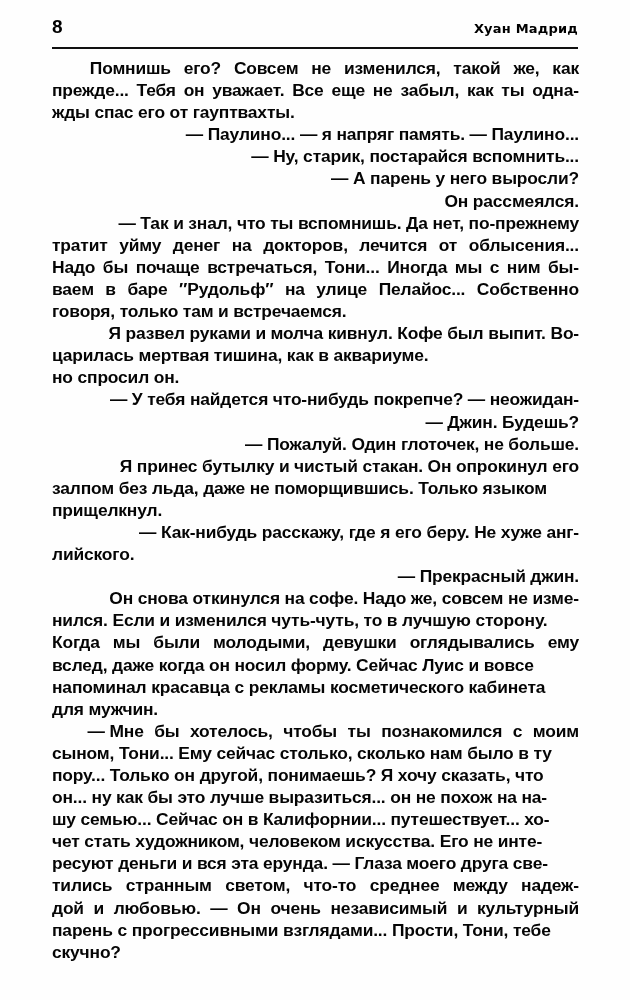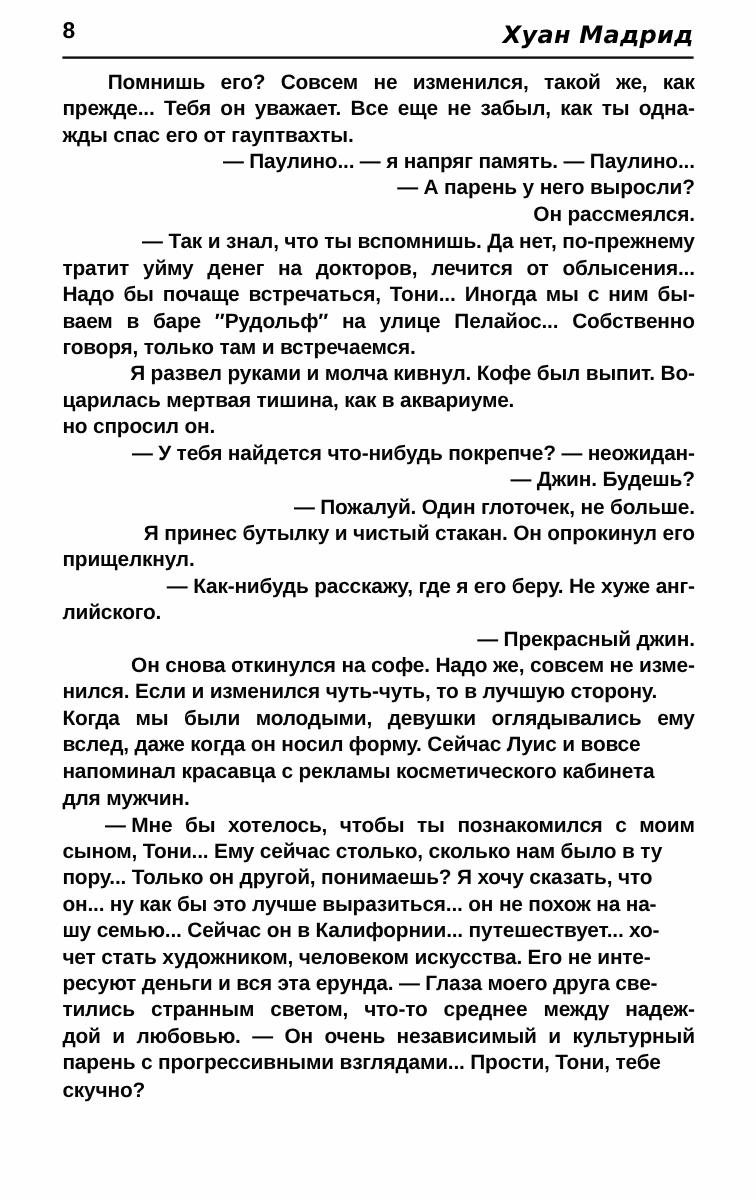--- a/index.html
+++ b/index.html
@@ -38,23 +38,22 @@
     top: 0;
     font-size: 19px;
     font-weight: bold;
     letter-spacing: 0px;
     line-height: 22px;
   }
   .head-author {
     position: absolute;
     right: 0;
     top: 4px;
-    font-size: 20px;
+    font-size: 13px;
     font-weight: bold;
-    font-style: italic;
     font-family: "DejaVu Sans", "Liberation Sans", sans-serif;
     letter-spacing: 0.2px;
     line-height: 18px;
   }
   .head-rule {
     position: absolute;
     left: 0;
     right: 0;
     top: 31px;
     height: 2px;
@@ -106,27 +105,28 @@
 
   <div class="running-head">
     <div class="folio">8</div>
     <div class="head-author">Хуан Мадрид</div>
     <div class="head-rule"></div>
   </div>
 
   <div class="text-column">
       <p class="para"><span class="line justify"><span class="indent"></span><span>Помнишь</span><span>его?</span><span>Совсем</span><span>не</span><span>изменился,</span><span>такой</span><span>же,</span><span>как</span></span><span class="line justify"><span>прежде...</span><span>Тебя</span><span>он</span><span>уважает.</span><span>Все</span><span>еще</span><span>не</span><span>забыл,</span><span>как</span><span>ты</span><span>одна-</span></span><span class="line justify"><span>жды спас его от гауптвахты.</span></span></p>
       <p class="para"><span class="line justify"><span class="indent"></span><span>— Паулино... — я напряг память. — Паулино...</span></span></p>
+      <p class="para"><span class="line justify"><span class="indent"></span><span>— Ну, старик, постарайся вспомнить...</span></span></p>
       <p class="para"><span class="line justify"><span class="indent"></span><span>— А парень у него выросли?</span></span></p>
       <p class="para"><span class="line justify"><span class="indent"></span><span>Он рассмеялся.</span></span></p>
       <p class="para"><span class="line justify"><span class="indent"></span><span>— Так и знал, что ты вспомнишь. Да нет, по-прежнему</span></span><span class="line justify"><span>тратит</span><span>уйму</span><span>денег</span><span>на</span><span>докторов,</span><span>лечится</span><span>от</span><span>облысения...</span></span><span class="line justify"><span>Надо</span><span>бы</span><span>почаще</span><span>встречаться,</span><span>Тони...</span><span>Иногда</span><span>мы</span><span>с</span><span>ним</span><span>бы-</span></span><span class="line justify"><span>ваем</span><span>в</span><span>баре</span><span>″Рудольф″</span><span>на</span><span>улице</span><span>Пелайос...</span><span>Собственно</span></span><span class="line justify"><span>говоря, только там и встречаемся.</span></span></p>
       <p class="para"><span class="line justify"><span class="indent"></span><span>Я развел руками и молча кивнул. Кофе был выпит. Во-</span></span><span class="line justify"><span>царилась мертвая тишина, как в аквариуме.</span></span></p>
       <p class="para"><span class="line justify"><span>но спросил он.</span></span><span class="line justify"><span class="indent"></span><span>— У тебя найдется что-нибудь покрепче? — неожидан-</span></span></p>
       <p class="para"><span class="line justify"><span class="indent"></span><span>— Джин. Будешь?</span></span></p>
       <p class="para"><span class="line justify"><span class="indent"></span><span>— Пожалуй. Один глоточек, не больше.</span></span></p>
-      <p class="para"><span class="line justify"><span class="indent"></span><span>Я принес бутылку и чистый стакан. Он опрокинул его</span></span><span class="line justify"><span>прищелкнул.</span></span></p>
+      <p class="para"><span class="line justify"><span class="indent"></span><span>Я принес бутылку и чистый стакан. Он опрокинул его</span></span><span class="line justify"><span>залпом без льда, даже не поморщившись. Только языком</span></span><span class="line justify"><span>прищелкнул.</span></span></p>
       <p class="para"><span class="line justify"><span class="indent"></span><span>— Как-нибудь расскажу, где я его беру. Не хуже анг-</span></span><span class="line justify"><span>лийского.</span></span></p>
       <p class="para"><span class="line justify"><span class="indent"></span><span>— Прекрасный джин.</span></span></p>
       <p class="para"><span class="line justify"><span class="indent"></span><span>Он снова откинулся на софе. Надо же, совсем не изме-</span></span><span class="line justify"><span>нился. Если и изменился чуть-чуть, то в лучшую сторону.</span></span><span class="line justify"><span>Когда</span><span>мы</span><span>были</span><span>молодыми,</span><span>девушки</span><span>оглядывались</span><span>ему</span></span><span class="line justify"><span>вслед, даже когда он носил форму. Сейчас Луис и вовсе</span></span><span class="line justify"><span>напоминал красавца с рекламы косметического кабинета</span></span><span class="line justify"><span>для мужчин.</span></span></p>
       <p class="para"><span class="line justify"><span class="indent"></span><span>— Мне</span><span>бы</span><span>хотелось,</span><span>чтобы</span><span>ты</span><span>познакомился</span><span>с</span><span>моим</span></span><span class="line justify"><span>сыном, Тони... Ему сейчас столько, сколько нам было в ту</span></span><span class="line justify"><span>пору... Только он другой, понимаешь? Я хочу сказать, что</span></span><span class="line justify"><span>он... ну как бы это лучше выразиться... он не похож на на-</span></span><span class="line justify"><span>шу семью... Сейчас он в Калифорнии... путешествует... хо-</span></span><span class="line justify"><span>чет стать художником, человеком искусства. Его не инте-</span></span><span class="line justify"><span>ресуют деньги и вся эта ерунда. — Глаза моего друга све-</span></span><span class="line justify"><span>тились</span><span>странным</span><span>светом,</span><span>что-то</span><span>среднее</span><span>между</span><span>надеж-</span></span><span class="line justify"><span>дой</span><span>и</span><span>любовью.</span><span>—</span><span>Он</span><span>очень</span><span>независимый</span><span>и</span><span>культурный</span></span><span class="line justify"><span>парень с прогрессивными взглядами... Прости, Тони, тебе</span></span><span class="line justify"><span>скучно?</span></span></p>
     </div>
 
 </div>
 
 </body></html>

